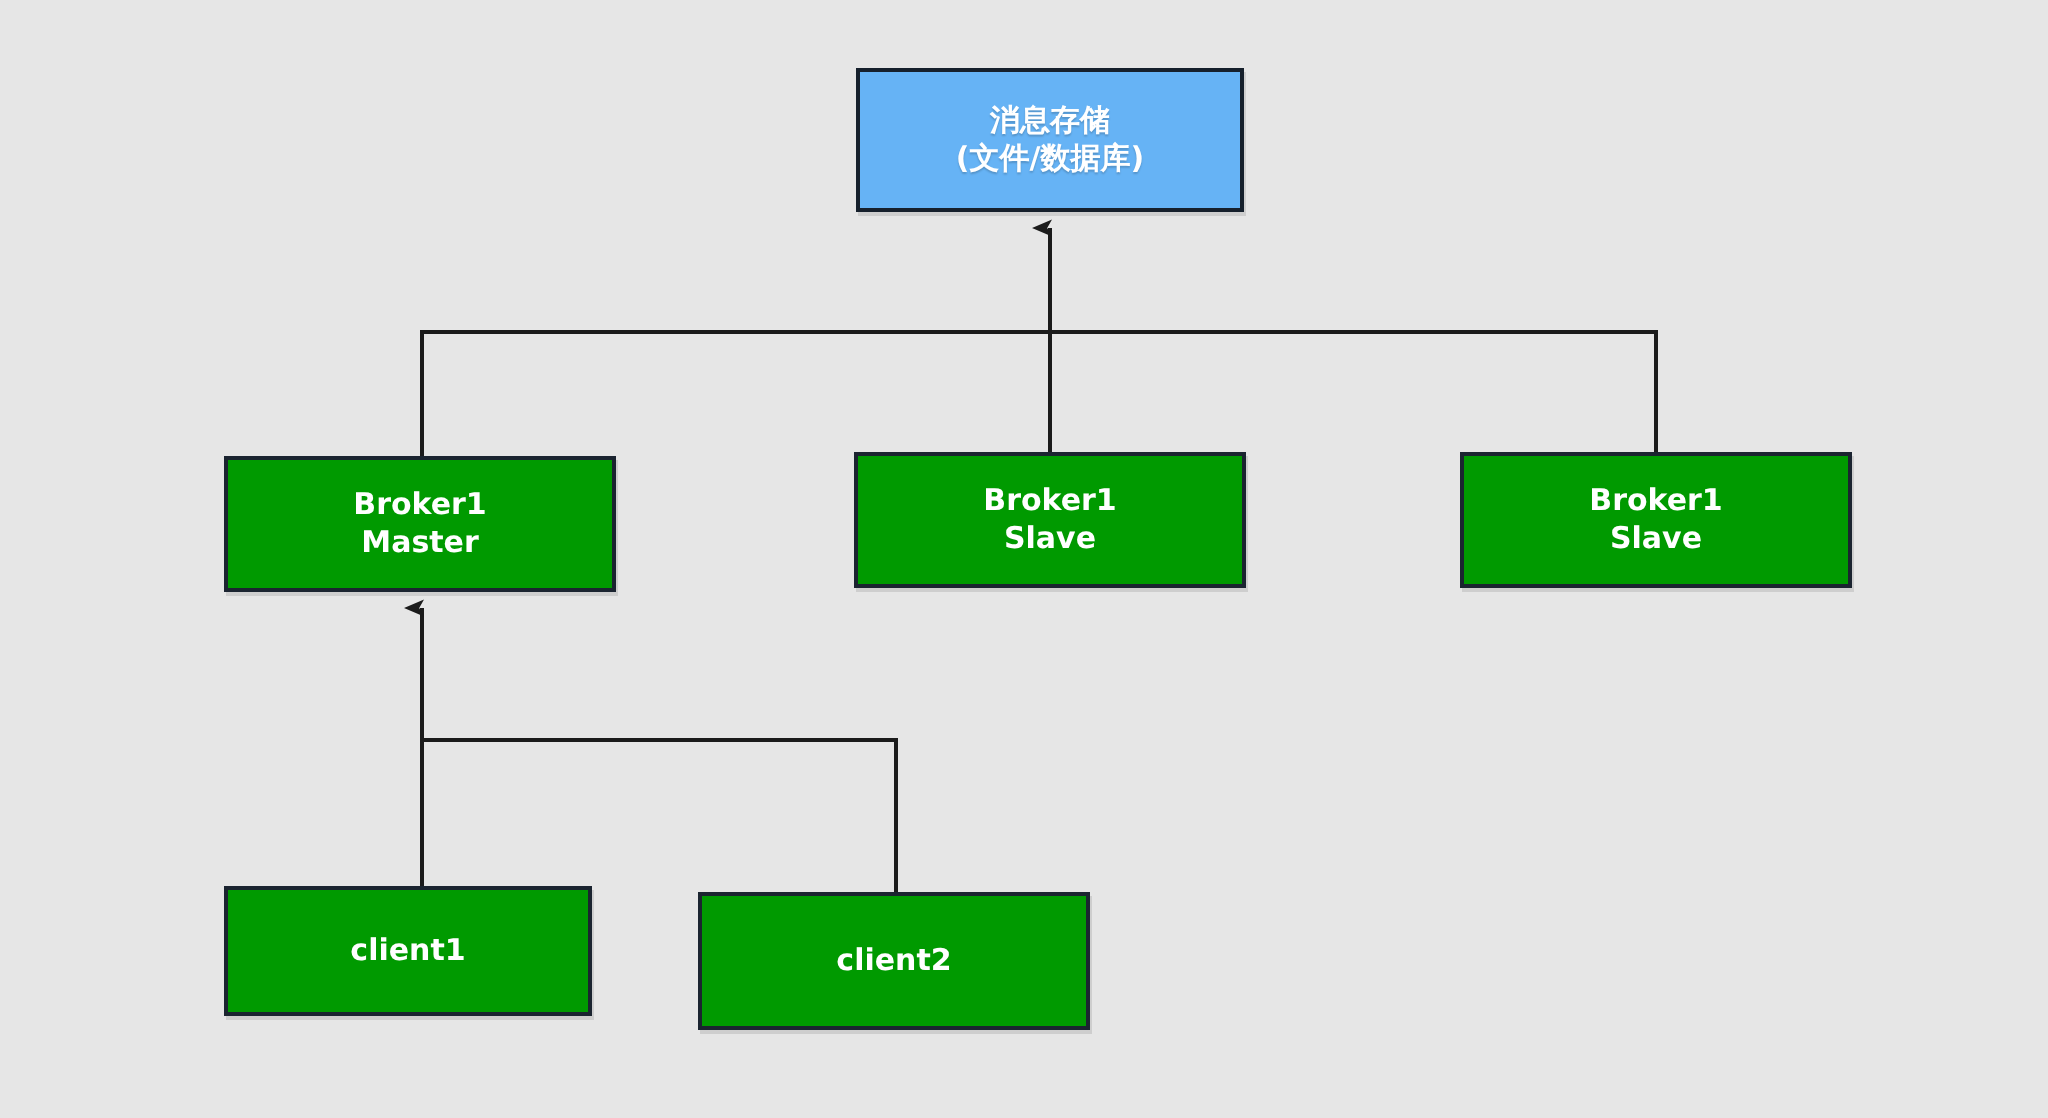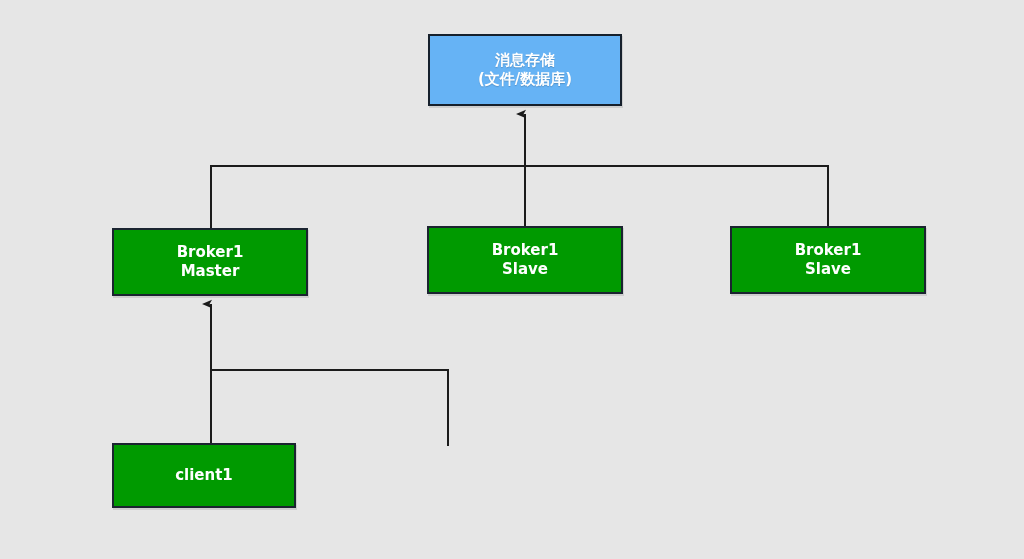--- a/index.html
+++ b/index.html
@@ -103,14 +103,17 @@
 
   <div class="node node-green" style="left:730px; top:226px; width:196px; height:68px;">
     <span class="line1">Broker1</span>
     <span class="line2">Slave</span>
   </div>
 
   <div class="node node-green" style="left:112px; top:443px; width:184px; height:65px;">
     <span class="line1">client1</span>
   </div>
 
+  <div class="node node-green" style="left:349px; top:446px; width:196px; height:69px;">
+    <span class="line1">client2</span>
+  </div>
 
 </div>
 
 </body></html>

